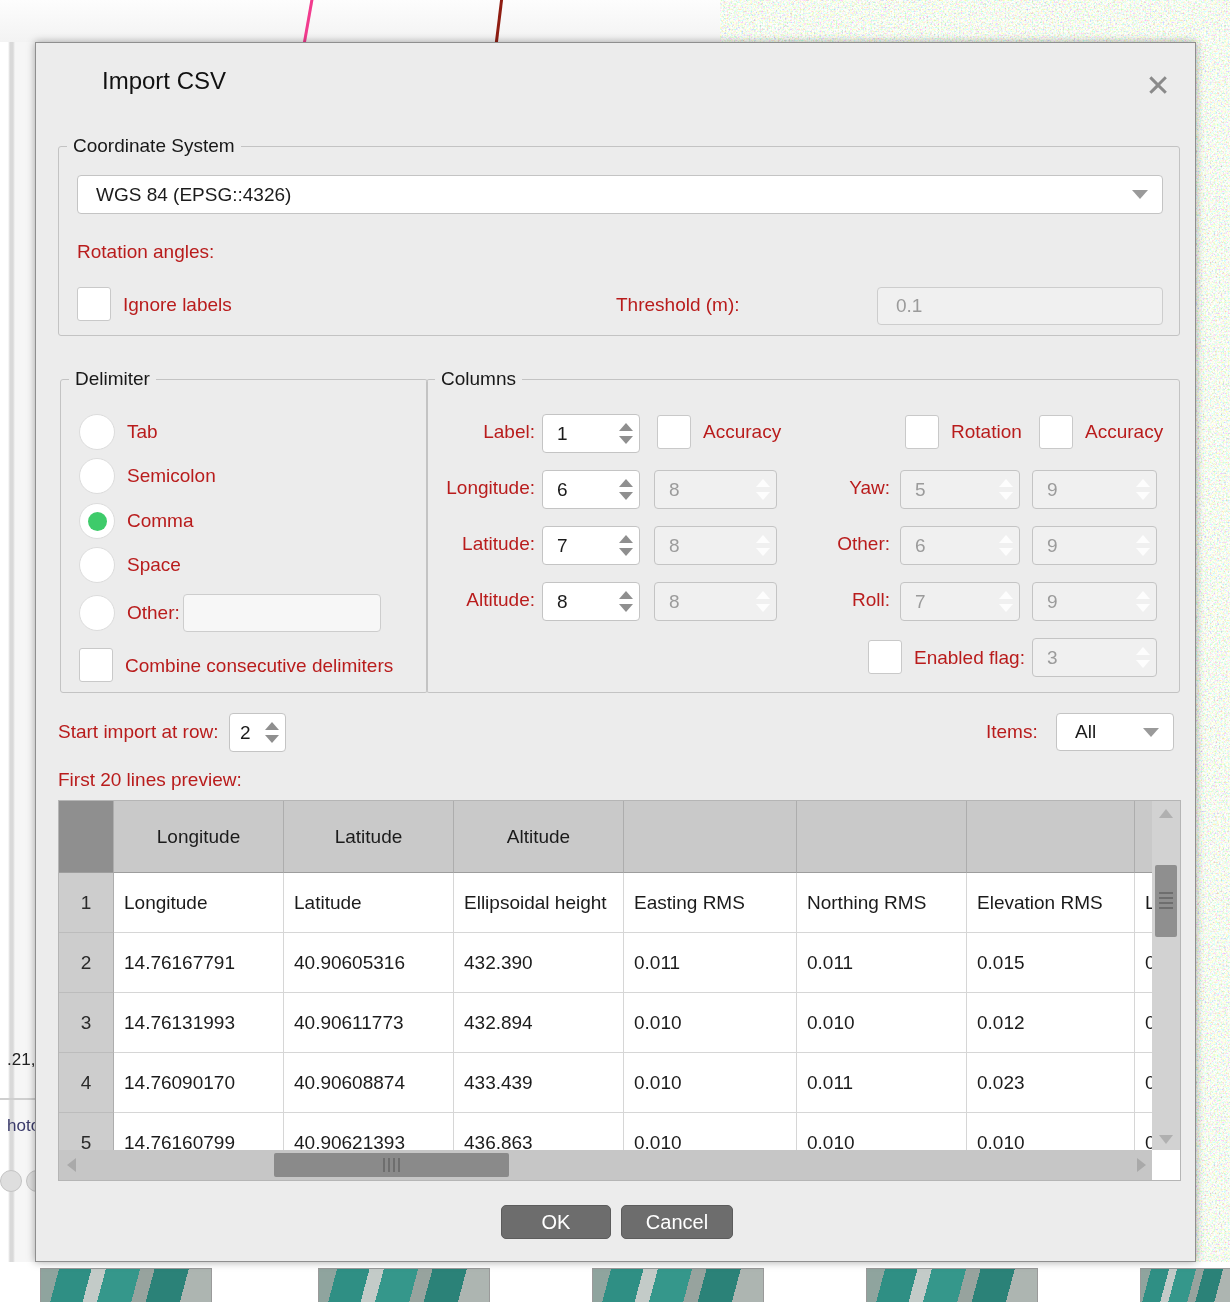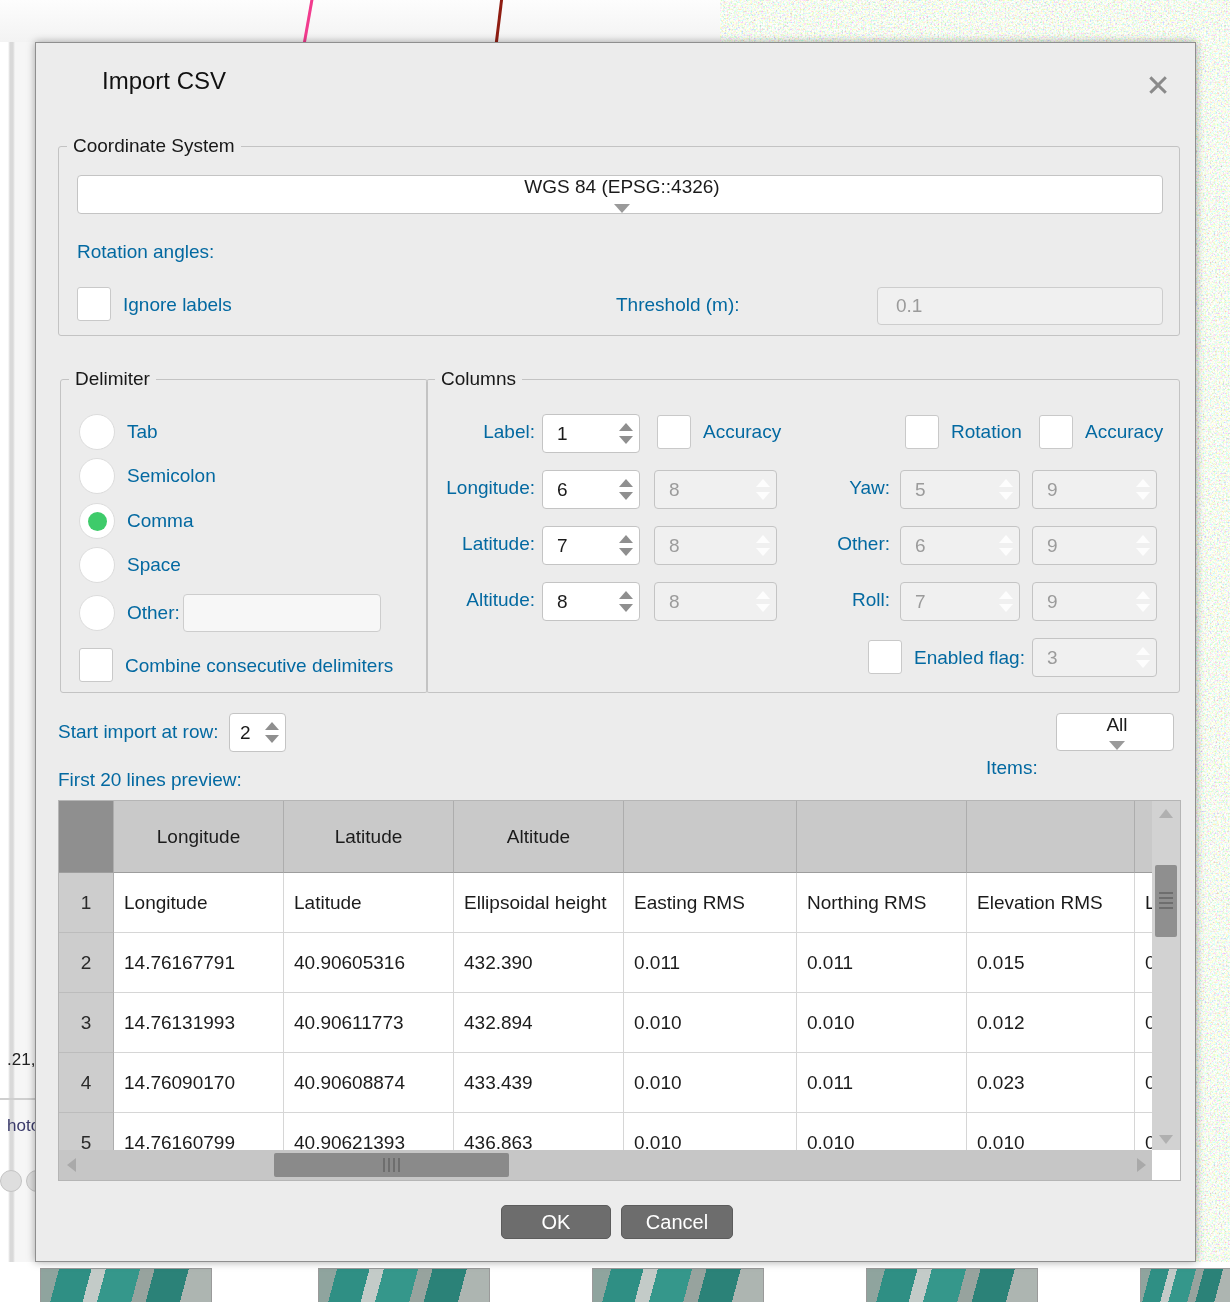--- a/index.html
+++ b/index.html
@@ -30,25 +30,25 @@
   
   #dialog { left:35px; top:42px; width:1161px; height:1220px; background:#ececec;
     border:1px solid #8f8f8f; box-shadow:0 0 8px rgba(0,0,0,.35); }
   #dlg-title { left:22px; top:24px; font-size:24px; color:#111;margin-left:44px; }
   #dlg-close { left:1102px; top:22px; width:40px; height:40px; font-size:30px; color:#8a8a8a;
     display:flex; align-items:center; justify-content:center; cursor:default; }
 
   fieldset.grp { position:absolute; border:1px solid #c3c3c3; border-radius:3px; }
   fieldset.grp legend { font-size:19px; color:#181818; padding:0 6px; margin-left:8px; }
 
-  .lbl { position:absolute; font-size:19px; color:#0369a1; white-space:nowrap; }
+  .lbl { position:absolute; font-size:19px; color:#b91c1c; white-space:nowrap; }
   .lbl.right { text-align:right; }
 
   .combo { position:absolute; background:#fff; border:1px solid #c4c4c4; border-radius:4px;
-    height:39px; display:flex; align-items:center; padding:0 14px 0 18px; font-size:19px;flex-direction:column; }
+    height:39px; display:flex; align-items:center; padding:0 14px 0 18px; font-size:19px; }
   .combo .txt { flex:1; white-space:nowrap; overflow:hidden; }
   .arr-down { width:0; height:0; border-left:8px solid transparent; border-right:8px solid transparent;
     border-top:9px solid #9a9a9a; }
 
   .field { position:absolute; border:1px solid #cdcdcd; border-radius:4px; height:38px;
     display:flex; align-items:center; padding:0 10px 0 18px; font-size:19px; }
   .field.dis { background:#f0f0f0; color:#9b9b9b; }
   .field.lite { background:#f7f7f7; }
 
   .spin { position:absolute; height:39px; border:1px solid #c4c4c4; border-radius:4px; background:#fff;
@@ -325,21 +325,21 @@
   </fieldset>
 
   <div class="lbl" style="left:22px; top:678px;">Start import at row:</div>
   <div class="spin" style="left:193px; top:670px; width:57px; padding-left:10px;">
     <span class="val">2</span>
     <span class="arrows">
         <i class="up"></i>
         <i class="dn"></i>
       </span>
   </div>
-  <div class="lbl" style="left:950px; top:714px;">Items:</div>
+  <div class="lbl" style="left:950px; top:678px;">Items:</div>
   <div class="combo" style="left:1020px; top:670px; width:118px; height:38px;">
     <span class="txt">All</span>
     <i class="arr-down"></i>
   </div>
 
   <div class="lbl" style="left:22px; top:726px;">First 20 lines preview:</div>
 
   <div class="abs" id="tbl">
     <div class="trow" id="thead">
       <div class="c w0 corner"></div>

